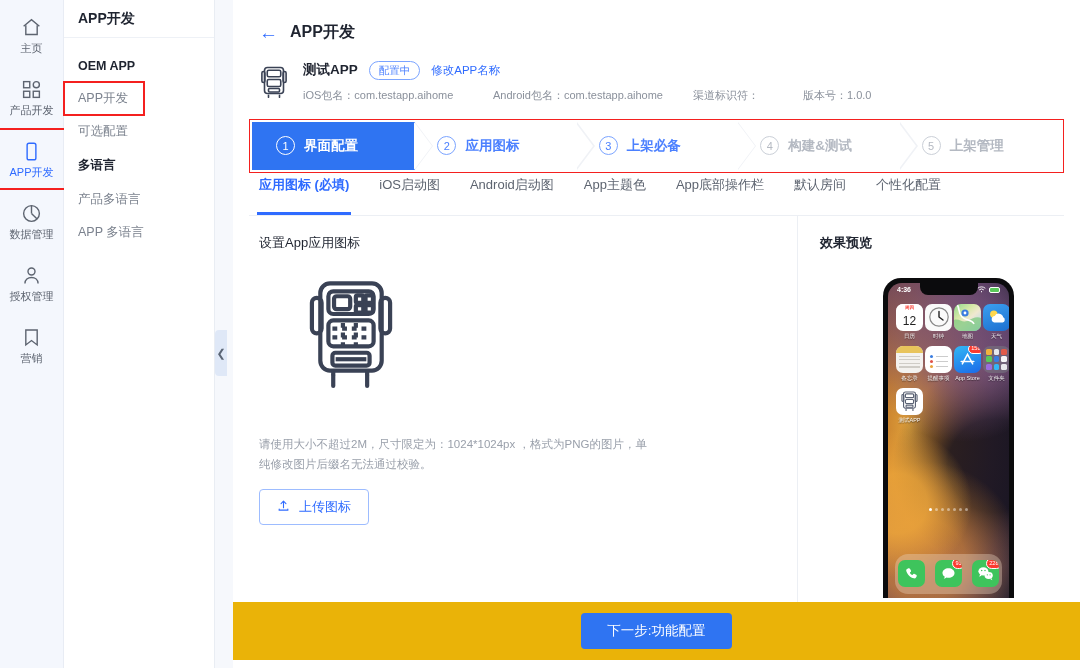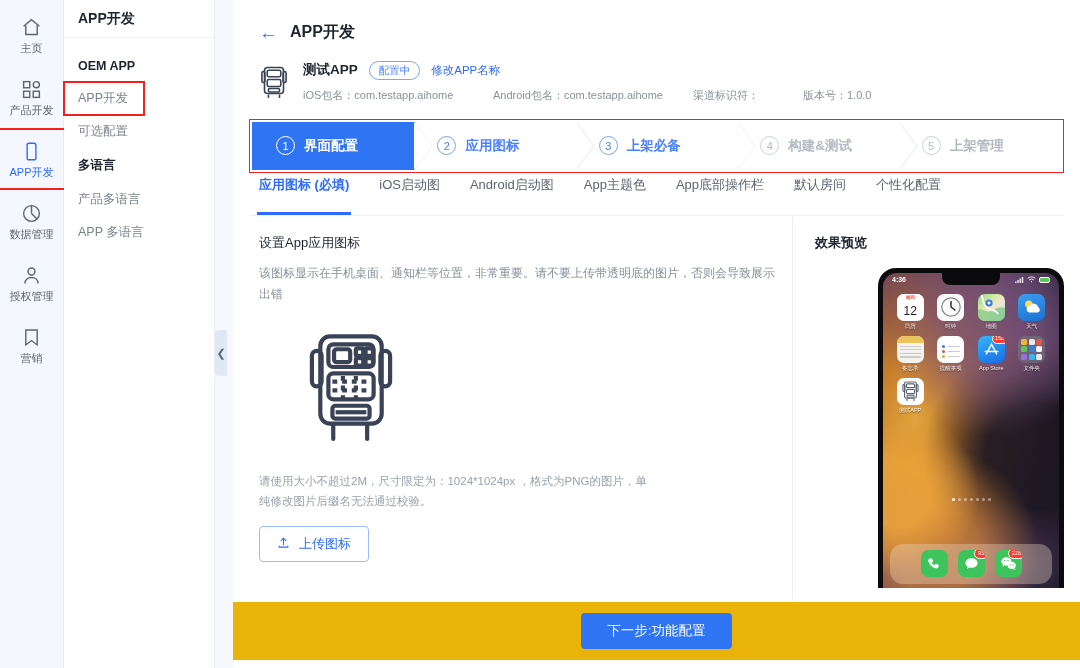--- a/index.html
+++ b/index.html
@@ -179,33 +179,33 @@
   .sec-title { font-size: 13px; font-weight: normal; color: #1f2430; }
   .sec-desc {
     font-size: 12px; color: #8a909b; line-height: 1.75;
     margin-top: 11px; max-width: 520px;
   }
   .icon-placeholder {
     margin: 18px 0 0 46px; width: 92px; height: 130px;
     display: flex; align-items: center; justify-content: center;
   }
   .hint {
-    font-size: 11.5px; color: #9aa0ab; line-height: 1.8; margin-top: 18px; max-width: 390px;
+    font-size: 11.5px; color: #9aa0ab; line-height: 1.8; margin-top: 34px; max-width: 390px;
   }
   .upload-btn {
     margin-top: 14px; display: inline-flex; align-items: center; gap: 9px;
     border: 1px solid #9dbcff; color: #2f6bff; background: #ffffff;
     border-radius: 4px; padding: 8px 17px; font-size: 13px; cursor: pointer;
   }
 
   
   .preview-title { font-size: 13px; font-weight: bold; color: #1f2430; }
   .phone {
-    margin: 16px 0 0 63px;
-    width: 186px; height: 320px;
+    margin: 26px 0 0 63px;
+    width: 131px; height: 320px;
     background: #0b0b0d;
     border-radius: 18px 18px 0 0;
     padding: 5px 5px 0 5px;
     position: relative;
     overflow: hidden;
   }
   .phone-screen {
     width: 100%; height: 100%;
     border-radius: 14px 14px 0 0;
     position: relative;
@@ -432,21 +432,20 @@
         <div class="tab">App主题色</div>
         <div class="tab">App底部操作栏</div>
         <div class="tab">默认房间</div>
         <div class="tab">个性化配置</div>
       </div>
 
       <div class="panels">
 
         <section class="panel-left">
           <div class="sec-title">设置App应用图标</div>
-          <div class="sec-desc">该图标显示在手机桌面、通知栏等位置，非常重要。请不要上传带透明底的图片，否则会导致展示出错</div>
 
           <div class="icon-placeholder">
             <svg width="84" height="120" viewBox="0 0 52 70" fill="none" stroke="#3a4255" stroke-width="2.6" stroke-linejoin="round">
               <rect x="7" y="3" width="38" height="54" rx="6"></rect>
               <rect x="1.8" y="12" width="6" height="22" rx="3"></rect>
               <rect x="44.2" y="12" width="6" height="22" rx="3"></rect>
               <rect x="12" y="8" width="28" height="14" rx="3"></rect>
               <rect x="15.5" y="11" width="10" height="8" rx="1.6"></rect>
               <rect x="29" y="10.5" width="4.6" height="4.6" rx="1"></rect>
               <rect x="35" y="10.5" width="4.6" height="4.6" rx="1"></rect>

